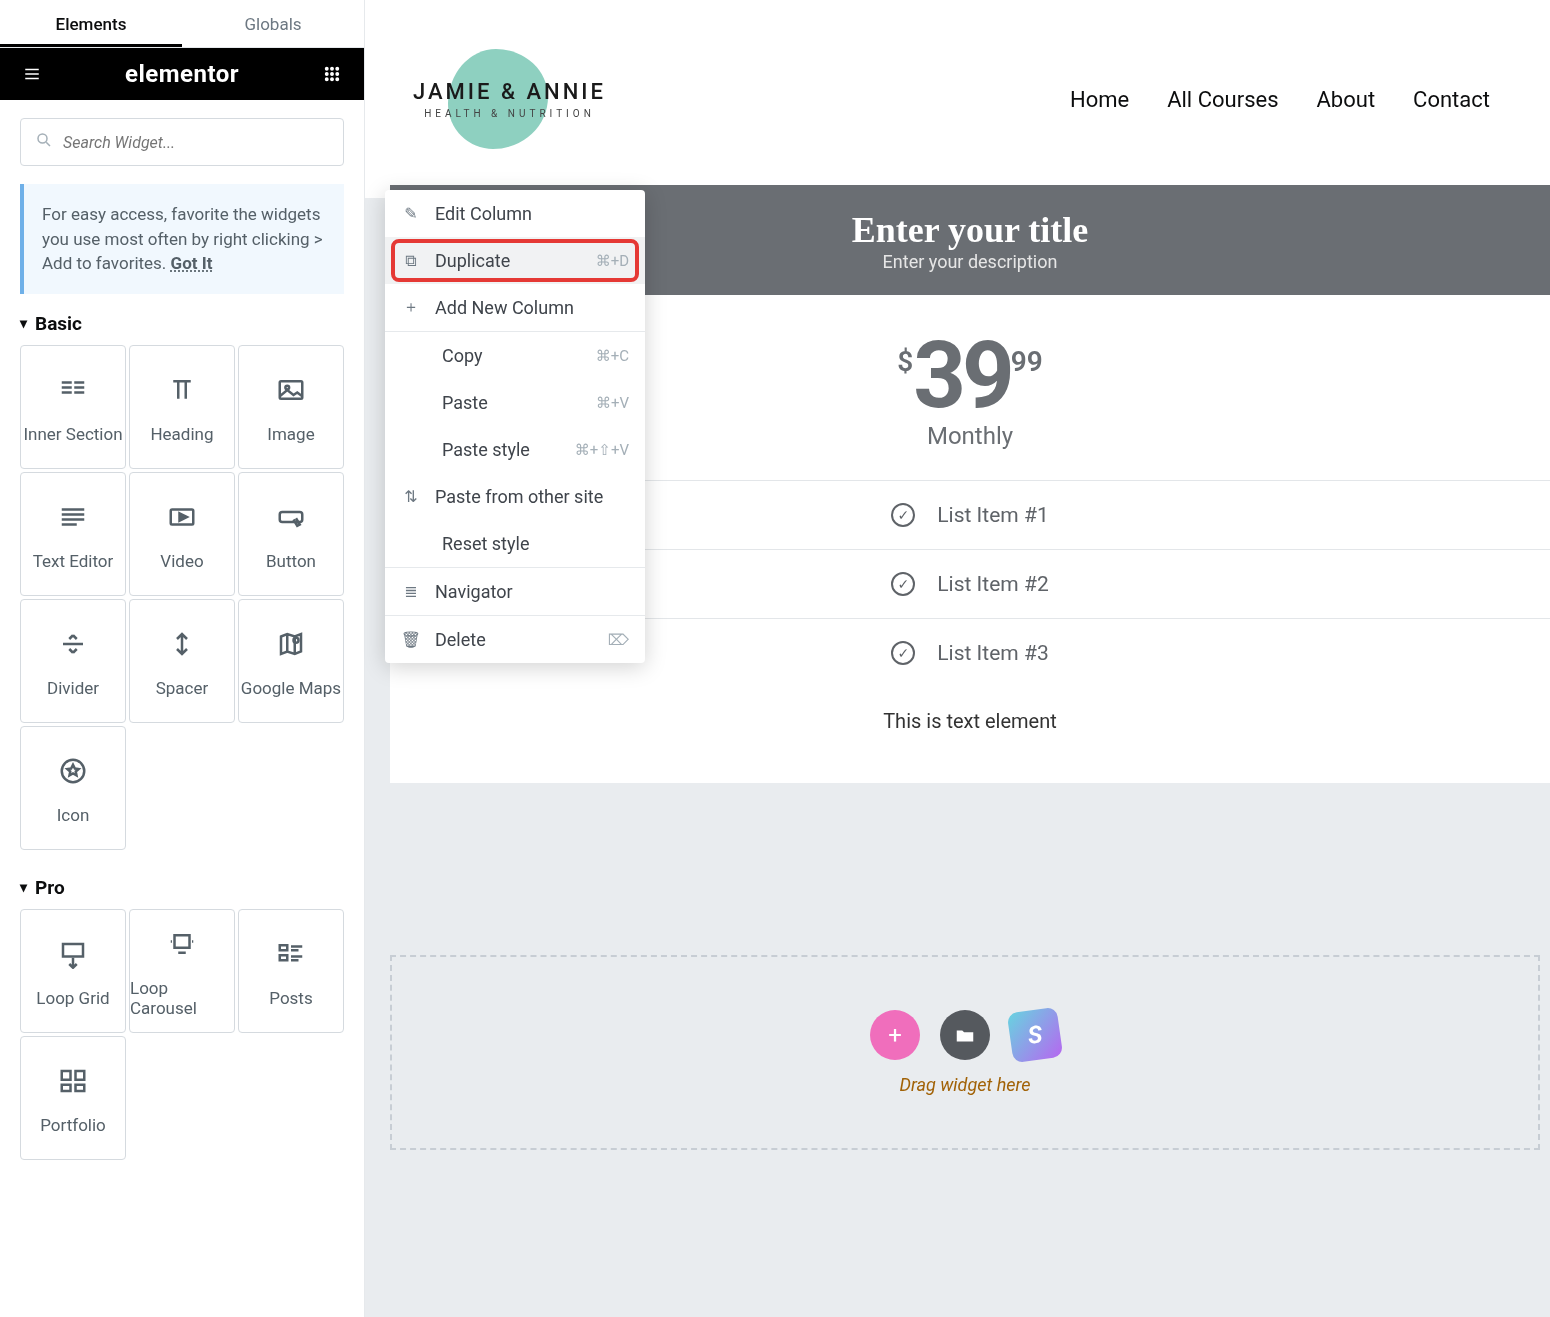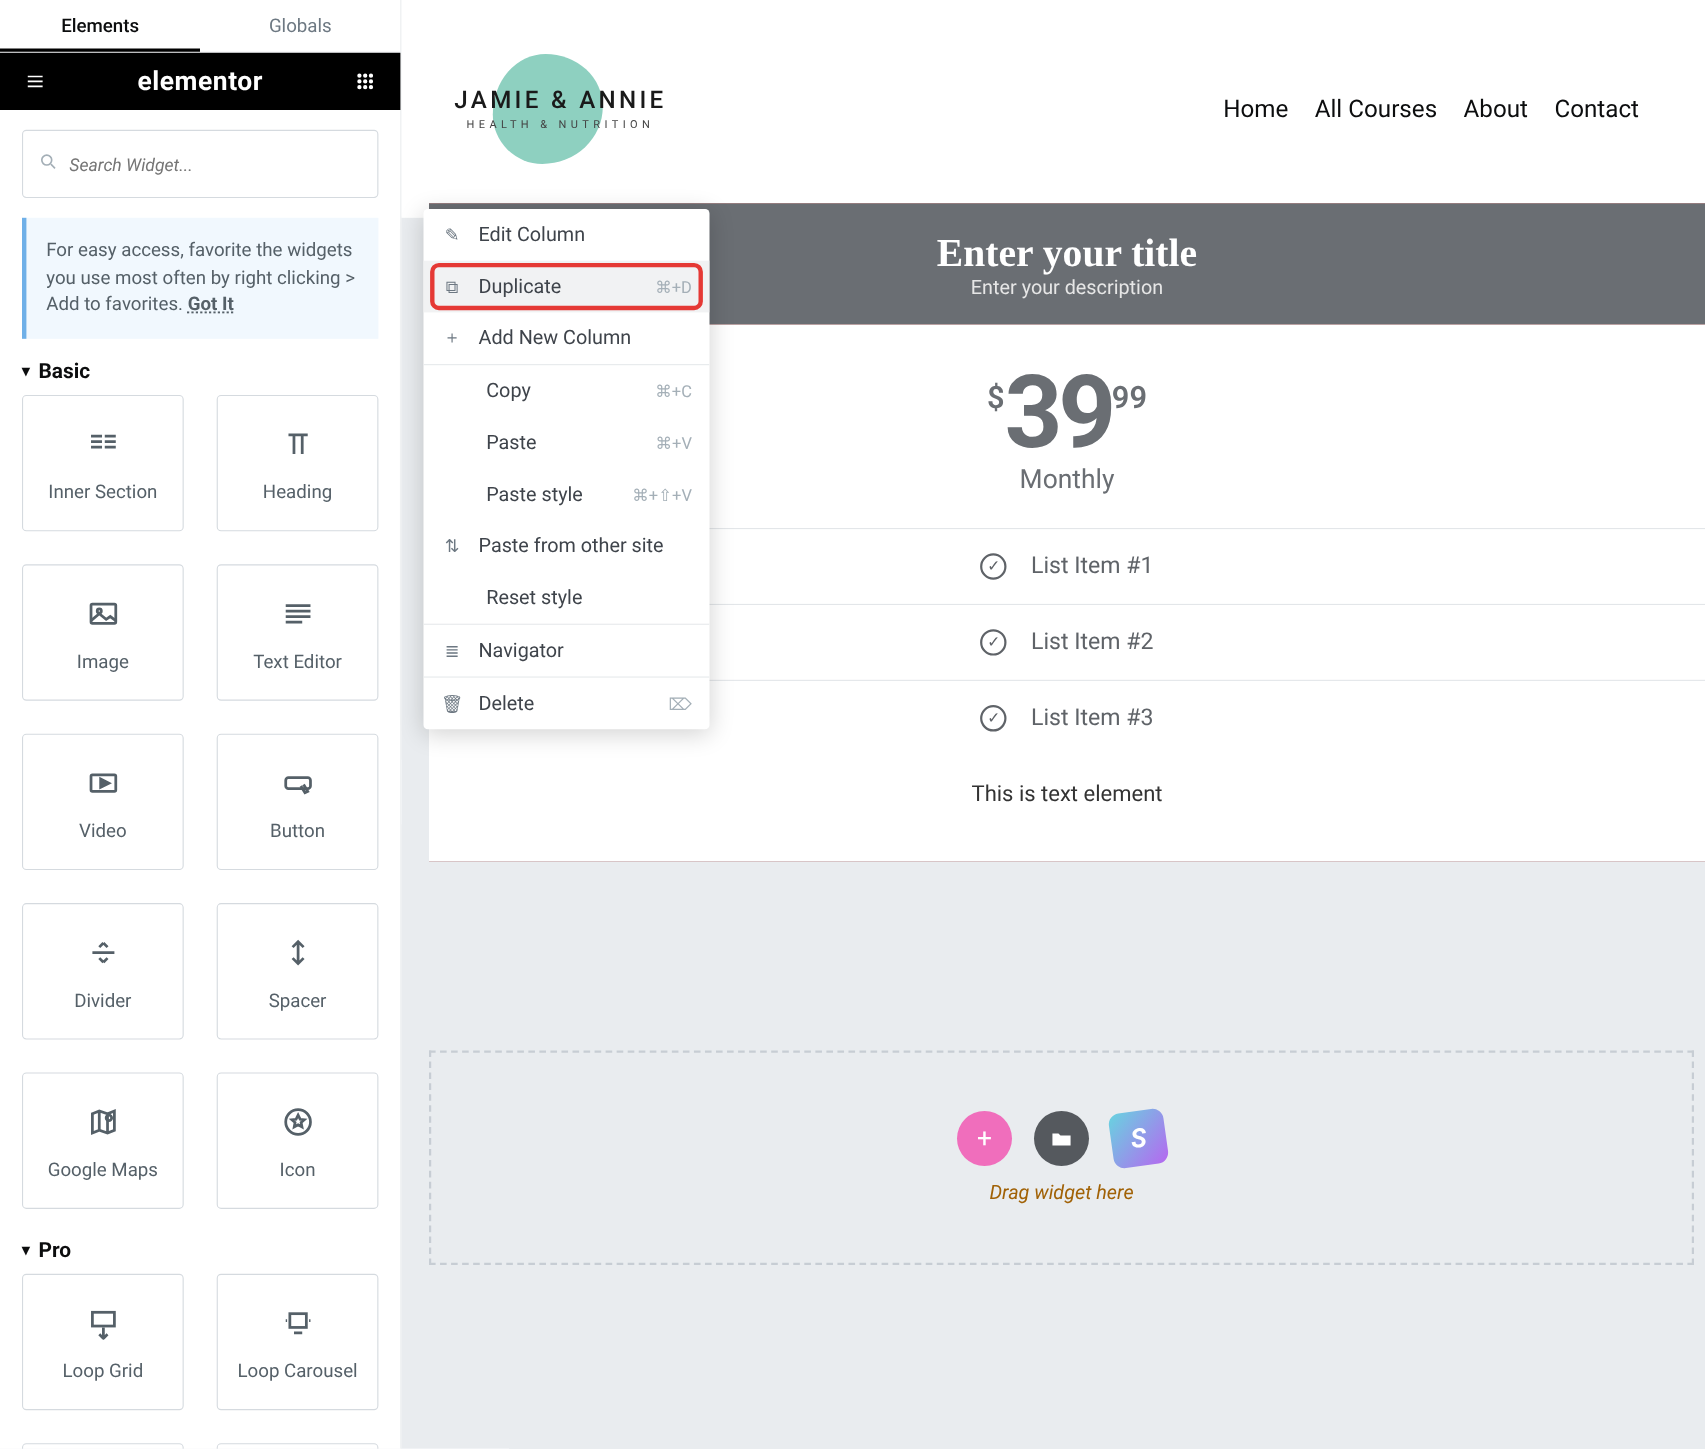--- a/index.html
+++ b/index.html
@@ -6,43 +6,43 @@
 body{width:1550px;height:1317px;overflow:hidden;font-size:18px;position:relative;background:#fff}
 
 
 #panel{position:absolute;left:0;top:0;width:365px;height:100%;background:#fff;border-right:1px solid #e6e9ec}
 #panel-header{height:52px;background:#000;color:#fff;display:flex;align-items:center;justify-content:space-between;padding:0 18px}
 #panel-header .ham,#panel-header .grid{width:28px;height:28px;display:flex;align-items:center;justify-content:center;cursor:pointer}
 #panel-header .logo{font-weight:700;font-size:24px;letter-spacing:.5px}
 #panel-tabs{display:flex;height:48px;border-bottom:1px solid #e6e9ec}
 #panel-tabs .tab{flex:1;display:flex;align-items:center;justify-content:center;font-size:17px;color:#6d7882;cursor:pointer}
 #panel-tabs .tab.active{color:#0c0d0e;font-weight:500;box-shadow:inset 0 -3px 0 #000}
-#search{margin:18px 20px 0;height:62px;border:1px solid #d5dadf;border-radius:4px;display:flex;align-items:center;padding:0 14px;color:#a4afb7}
+#search{margin:18px 20px 0;height:48px;border:1px solid #d5dadf;border-radius:4px;display:flex;align-items:center;padding:0 14px;color:#a4afb7}
 #search input{border:none;outline:none;flex:1;font-size:16px;font-style:italic;color:#555;margin-left:10px}
 #tip{margin:18px 20px;padding:18px 18px;background:#f1f8fe;border-left:4px solid #6fb0e8;color:#556068;font-size:17px;line-height:1.45}
 #tip .gotit{font-weight:700;text-decoration:underline dotted;cursor:pointer}
 .cat{margin:6px 20px 10px;font-weight:700;color:#0c0d0e;display:flex;align-items:center;gap:8px;font-size:19px}
 .cat::before{content:"▾";font-size:14px}
-.widgets{display:grid;grid-template-columns:1fr 1fr;gap:30px;padding:0 20px}
+.widgets{display:grid;grid-template-columns:1fr 1fr 1fr;gap:3px;padding:0 20px}
 .widget{height:124px;border:1px solid #d5dadf;border-radius:4px;display:flex;flex-direction:column;align-items:center;justify-content:center;gap:14px;color:#556068;cursor:grab}
 .widget .ic{font-size:30px;color:#556068;display:flex;align-items:center;justify-content:center;height:40px}
 .widget .lbl{font-size:17px}
 
 
 #collapse{position:absolute;left:365px;top:690px;width:18px;height:60px;background:#fff;border:1px solid #e6e9ec;border-left:none;border-radius:0 4px 4px 0;display:flex;align-items:center;justify-content:center;color:#a4afb7;cursor:pointer;font-size:14px}
 
 
 #preview{position:absolute;left:365px;top:0;right:0;height:100%;background:#e9ecef}
 #site-header{position:absolute;left:0;top:0;right:0;height:198px;background:#fff;display:flex;align-items:center;justify-content:space-between;padding:0 60px 0 28px}
 #site-logo{display:flex;align-items:center;gap:0;position:relative;height:100px}
 #site-logo .blob{width:100px;height:100px;background:#8ed0c0;border-radius:48% 52% 55% 45%/55% 48% 52% 45%;position:absolute;left:55px;top:0}
 #site-logo .txt{position:relative;z-index:1;font-family:Georgia,serif;letter-spacing:3px;color:#1a1a1a;text-align:center;margin-left:20px}
 #site-logo .t1{font-size:22px;font-weight:500}
 #site-logo .t2{font-size:10px;letter-spacing:4px;color:#444;margin-top:4px}
-#nav{display:flex;gap:24px}
+#nav{display:flex;gap:38px}
 #nav a{color:#0c0d0e;font-size:22px;text-decoration:none;cursor:pointer}
 
 
 #sec1{position:absolute;left:25px;top:185px;right:0;background:#7f1d1d}
 #sec1-head{height:110px;background:#6a6e73;color:#fff;display:flex;flex-direction:column;align-items:center;justify-content:center}
 #sec1-head h2{font-family:Georgia,serif;font-size:36px;font-weight:600}
 #sec1-head p{font-size:18px;margin-top:0;color:#e6e6e6}
 #sec1-body{background:#fff;padding:40px 0 50px;display:flex;flex-direction:column;align-items:center}
 .price{display:flex;align-items:flex-start;color:#6a6e73}
 .price .cur{font-size:28px;margin-top:10px;font-weight:600}

